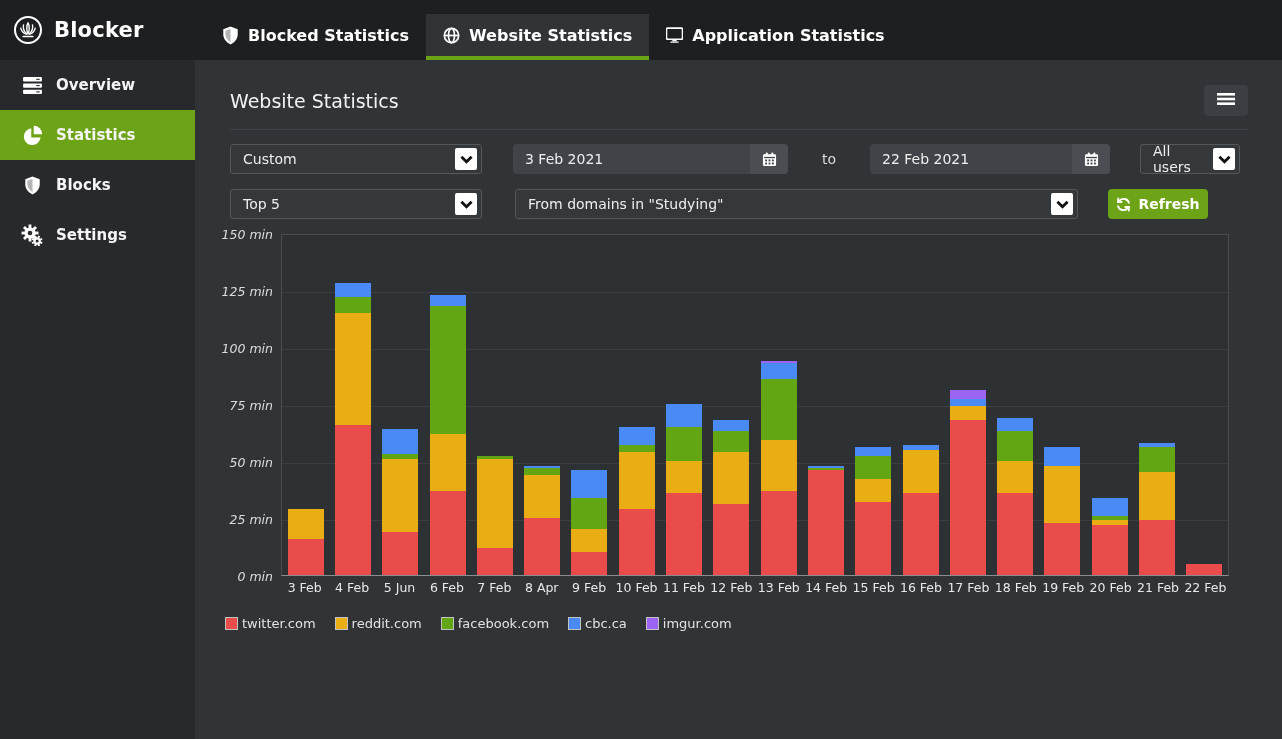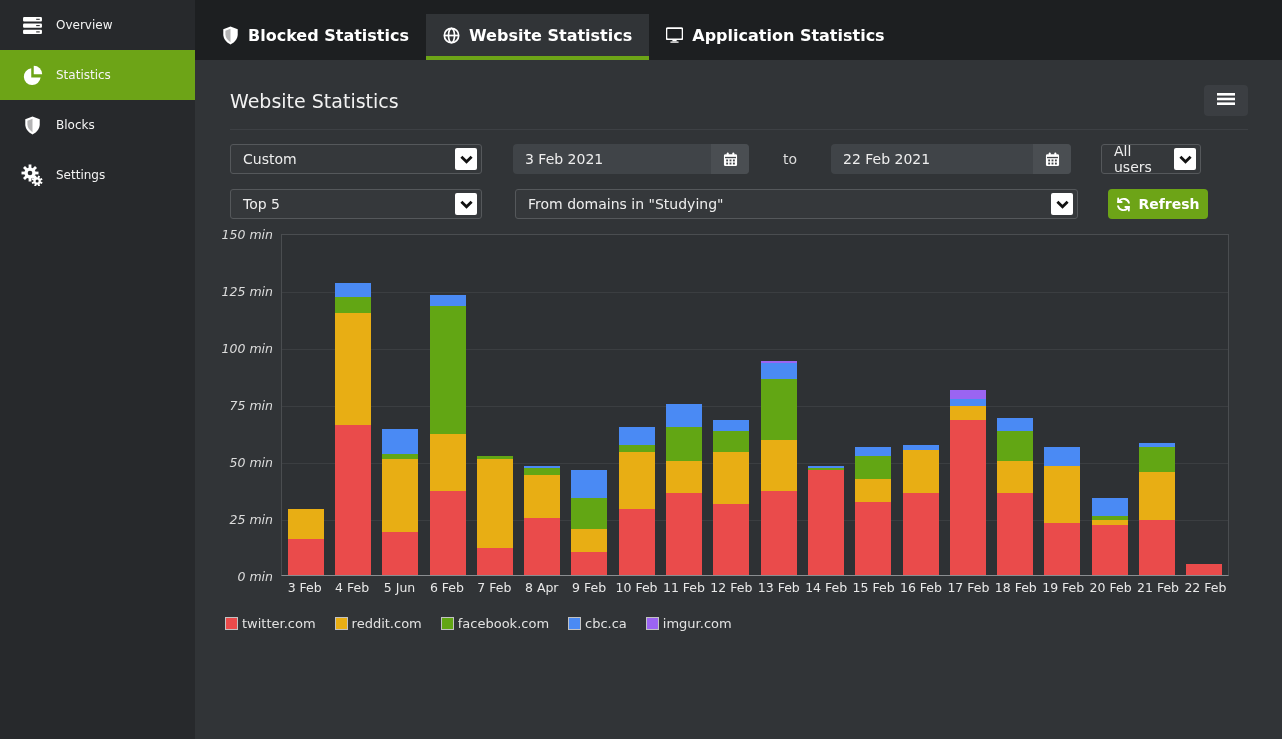--- a/index.html
+++ b/index.html
@@ -8,21 +8,21 @@
   .app { display:flex; width:1282px; height:739px; }
 
   
   .sidebar { width:195px; flex:0 0 195px; background:#27292c; display:flex; flex-direction:column; }
   .sidebar-header { height:60px; background:#1d1f21; display:flex; align-items:center; padding-left:13px; }
   .logo-circle { width:30px; height:30px; margin-right:11px; flex:0 0 30px; }
   .brand { color:#fff; font-size:21px; font-weight:bold; letter-spacing:.2px; }
   .nav-item { height:50px; display:flex; align-items:center; padding-left:21px; cursor:pointer; }
   .nav-item.active { background:#6da417; }
   .nav-item .nav-icon { width:22px; height:22px; margin-right:13px; flex:0 0 22px; display:flex; align-items:center; justify-content:center; }
-  .nav-item .nav-label { color:#f4f4f4; font-size:12px; font-weight:normal; }
+  .nav-item .nav-label { color:#f4f4f4; font-size:15px; font-weight:bold; }
 
   
   .main { flex:1; display:flex; flex-direction:column; }
   .topbar { height:60px; background:#1d1f21; display:flex; align-items:flex-end; padding-left:10px; }
   .tab { height:46px; display:flex; align-items:center; padding:0 17px 4px 17px; cursor:pointer; }
   .tab.active { background:#313437; border-bottom:4px solid #6da417; padding-bottom:0; }
   .tab .tab-icon { width:17px; height:17px; margin-right:9px; display:flex; align-items:center; }
   .tab .tab-label { color:#fff; font-size:16px; font-weight:bold; white-space:nowrap; }
 
   .content { flex:1; background:#313437; position:relative; padding:25px 34px 0 35px; }
@@ -41,21 +41,21 @@
   .dateinput { height:30px; background:#404448; border-radius:4px; display:flex; align-items:stretch;
                overflow:hidden; cursor:text; }
   .dateinput .date-text { flex:1; display:flex; align-items:center; padding-left:12px; color:#eee; font-size:14px; }
   .dateinput .cal-btn { width:38px; background:#4a4e52; display:flex; align-items:center; justify-content:center; cursor:pointer; }
   .to-label { width:82px; text-align:center; color:#ddd; font-size:14px; }
   .btn-refresh { height:30px; width:100px; margin-left:30px; background:#6da417; color:#fff; border:none;
                  border-radius:4px; font-size:14px; font-weight:bold; display:flex; align-items:center;
                  justify-content:center; gap:7px; cursor:pointer; font-family:inherit; }
 
   .w-range { width:252px; margin-right:31px; }
-  .w-date1 { width:236px; }
+  .w-date1 { width:275px; }
   .w-date2 { width:240px;gap:6px; }
   .w-users { width:100px; margin-left:30px; }
   .w-top   { width:252px; margin-right:33px; }
   .w-domain{ width:563px; }
 
   
   .chart-wrap { margin-top:7px; position:relative; }
   .chart-grid { display:flex; }
   .y-axis { width:51px; position:relative; height:342px; flex:0 0 51px; }
   .y-tick { position:absolute; right:8px; color:#dcdcdc; font-size:12.5px; white-space:nowrap; transform:translateY(-50%);font-style:italic; }
@@ -73,20 +73,36 @@
   .legend-item { display:flex; align-items:center; margin-right:19px; cursor:pointer; }
   .legend-swatch { width:13px; height:13px; border:1px solid #c2c2c2; margin-right:4px; }
   .legend-label { color:#e2e2e2; font-size:13px; }
 </style>
 </head>
 <body>
 
 <div class="app">
 
   <aside class="sidebar">
+    <div class="sidebar-header">
+      <span class="logo-circle">
+        <svg viewBox="0 0 30 30" width="30" height="30">
+          <circle cx="15" cy="15" r="13" fill="none" stroke="#fff" stroke-width="2"></circle>
+          <g stroke="#fff" stroke-width="1.4" fill="none" stroke-linecap="round">
+            <path d="M15 8c-1.6 2.2-1.6 8 0 11 1.6-3 1.6-8.8 0-11z"></path>
+            <path d="M10.5 10c-.6 2.8.8 6.6 3 8.6"></path>
+            <path d="M19.5 10c.6 2.8-.8 6.6-3 8.6"></path>
+            <path d="M7.8 13.2c.5 2.6 2.6 5 5.4 6"></path>
+            <path d="M22.2 13.2c-.5 2.6-2.6 5-5.4 6"></path>
+            <path d="M10 21.5h10"></path>
+          </g>
+        </svg>
+      </span>
+      <span class="brand">Blocker</span>
+    </div>
     <nav id="sidebar-nav">
         <div class="nav-item">
           <span class="nav-icon">
             <svg viewBox="0 0 20 20" width="21" height="21" fill="#fff">
               <rect x="1" y="2" width="18" height="4.2" rx="1"></rect>
               <rect x="1" y="8" width="18" height="4.2" rx="1"></rect>
               <rect x="1" y="14" width="18" height="4.2" rx="1"></rect>
               <g fill="#27292c">
                 <rect x="13.5" y="3.6" width="3.4" height="1"></rect>
                 <rect x="13.5" y="9.6" width="3.4" height="1"></rect>

